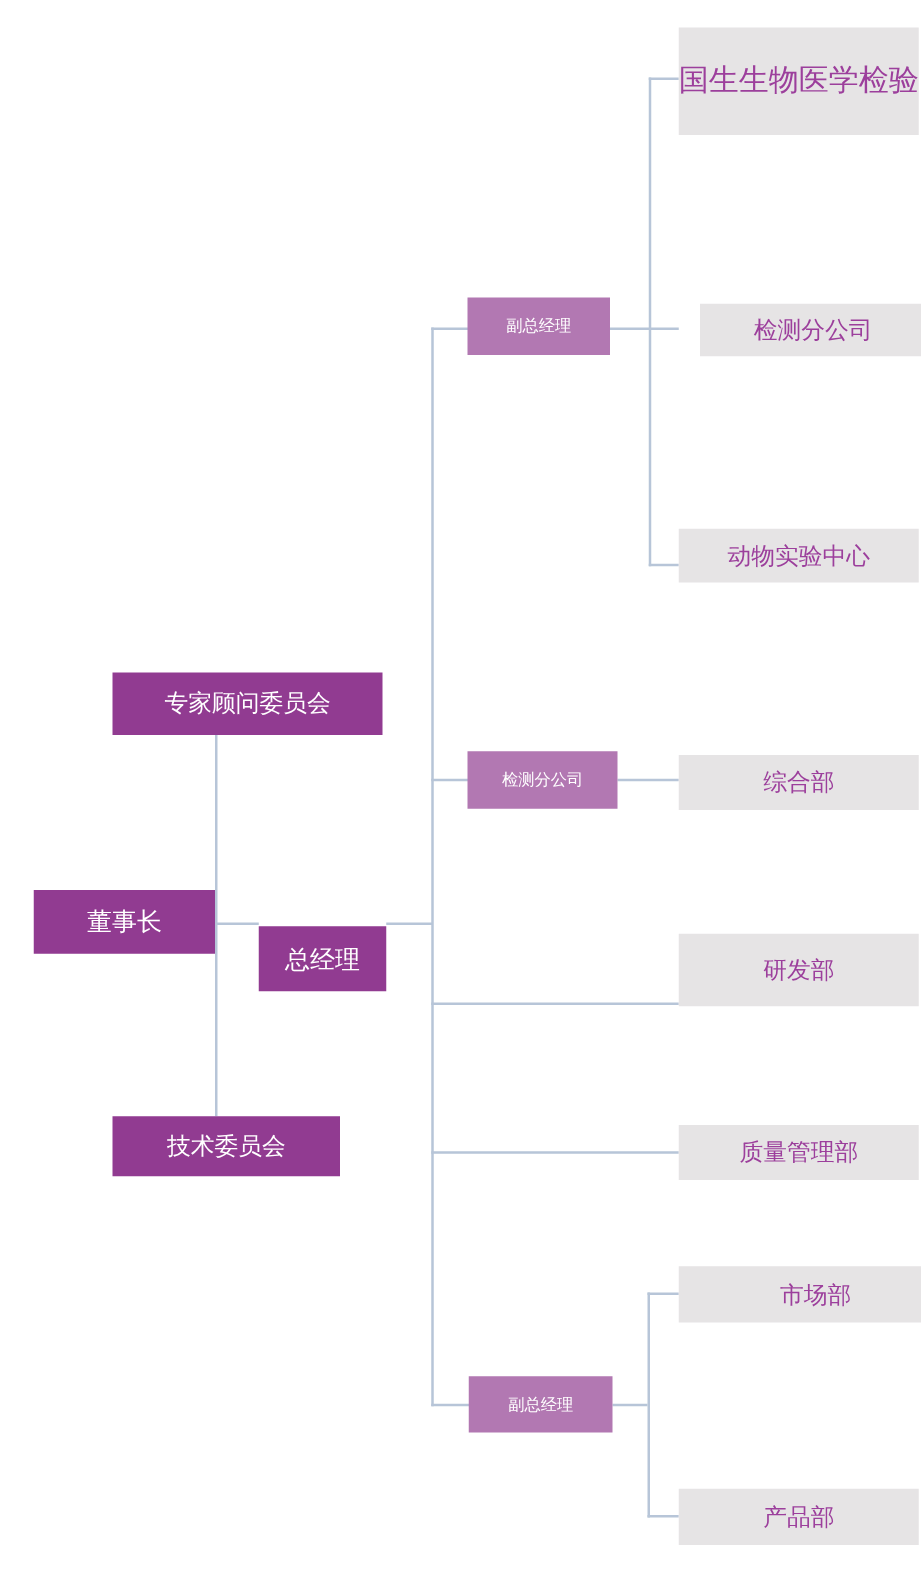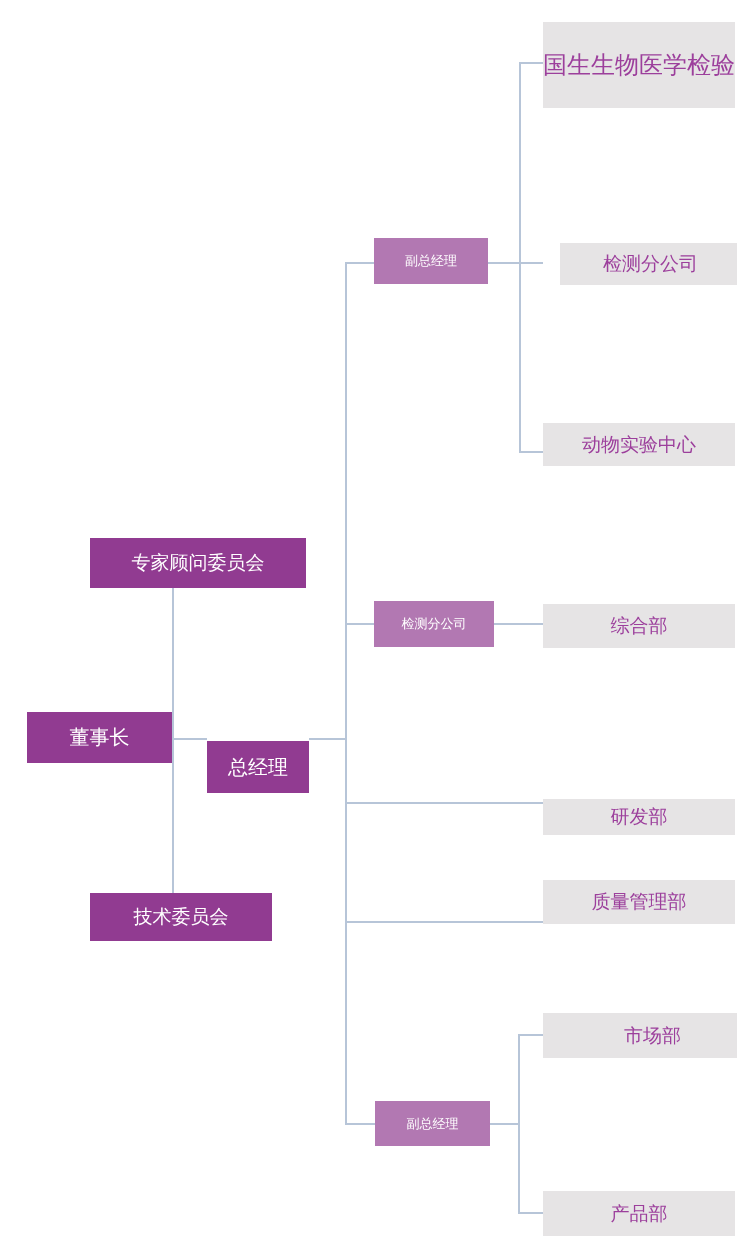--- a/index.html
+++ b/index.html
@@ -73,24 +73,24 @@
   </div>
   <div class="box box-gray" style="left:560px;top:243px;width:181px;height:42px;">
     <span>检测分公司</span>
   </div>
   <div class="box box-gray" style="left:543px;top:423px;width:192px;height:43px;">
     <span>动物实验中心</span>
   </div>
   <div class="box box-gray" style="left:543px;top:604px;width:192px;height:44px;">
     <span>综合部</span>
   </div>
-  <div class="box box-gray" style="left:543px;top:799px;width:192px;height:36px;">
+  <div class="box box-gray" style="left:543px;top:747px;width:192px;height:58px;">
     <span>研发部</span>
   </div>
-  <div class="box box-gray" style="left:543px;top:880px;width:192px;height:44px;align-items:center;">
+  <div class="box box-gray" style="left:543px;top:900px;width:192px;height:44px;align-items:center;">
     <span>质量管理部</span>
   </div>
   <div class="box box-gray" style="left:543px;top:1013px;width:219px;height:45px;">
     <span>市场部</span>
   </div>
   <div class="box box-gray" style="left:543px;top:1191px;width:192px;height:45px;">
     <span>产品部</span>
   </div>
 
 </div>

